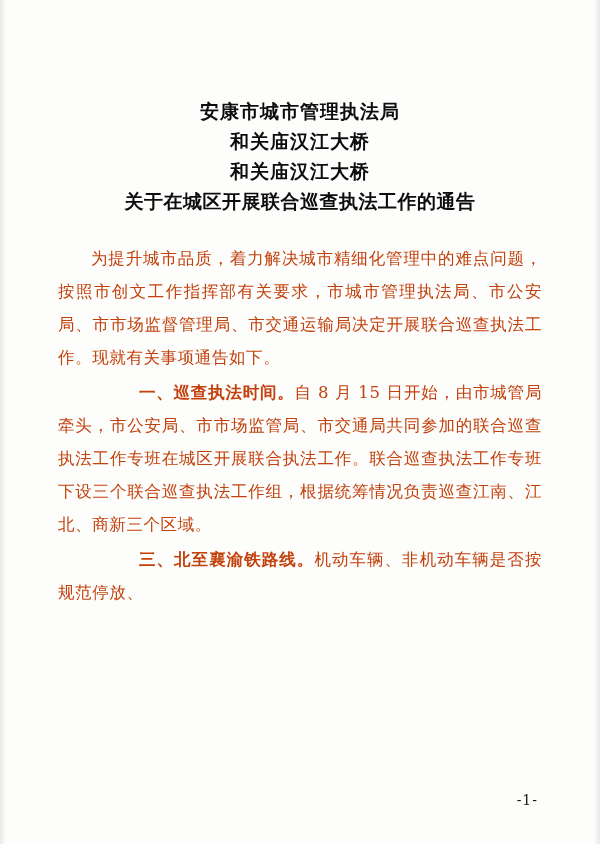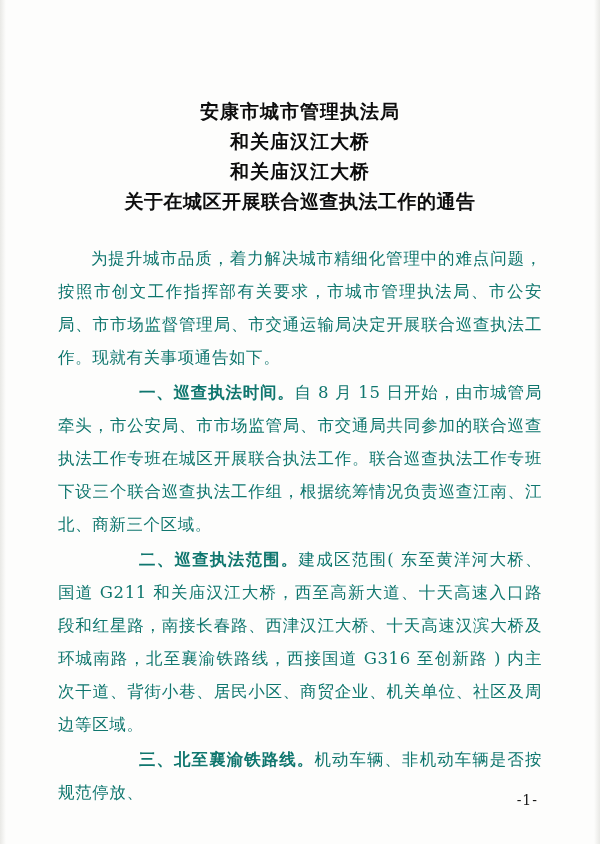--- a/index.html
+++ b/index.html
@@ -45,21 +45,21 @@
     letter-spacing: 0.5px;
   }
   p.para {
     margin: 0 0 2px 0;
     font-size: 16.5px;
     line-height: 33px;
     text-align: justify;
     text-justify: inter-ideograph;
     text-indent: 33px;
     letter-spacing: 0.6px;
-    color: #0f766e;
+    color: #c2410c;
   }
   .lead {
     font-weight: bold;
     margin-left: 48px;
   }
   .page-number {
     position: absolute;
     right: 62px;
     bottom: 36px;
     font-size: 14px;
@@ -92,23 +92,20 @@
     </h1>
 
     <p class="para">
       <span>为提升城市品质，着力解决城市精细化管理中的难点问题，按照市创文工作指挥部有关要求，市城市管理执法局、市公安局、市市场监督管理局、市交通运输局决定开展联合巡查执法工作。现就有关事项通告如下。</span>
     </p>
 
     <p class="para">
       <span class="lead">一、巡查执法时间。</span><span>自 8 月 15 日开始，由市城管局牵头，市公安局、市市场监管局、市交通局共同参加的联合巡查执法工作专班在城区开展联合执法工作。联合巡查执法工作专班下设三个联合巡查执法工作组，根据统筹情况负责巡查江南、江北、商新三个区域。</span>
     </p>
 
-    <p class="para">
-      <span class="lead">二、巡查执法范围。</span><span>建成区范围( 东至黄洋河大桥、国道 G211 和关庙汉江大桥，西至高新大道、十天高速入口路段和红星路，南接长春路、西津汉江大桥、十天高速汉滨大桥及环城南路，北至襄渝铁路线，西接国道 G316 至创新路 ) 内主次干道、背街小巷、居民小区、商贸企业、机关单位、社区及周边等区域。</span>
-    </p>
 
     <p class="para">
       <span class="lead">三、北至襄渝铁路线。</span><span>机动车辆、非机动车辆是否按规范停放、</span>
     </p>
   </div>
 
   <div class="page-number">-1-</div>
 </div>
 
 </body></html>

